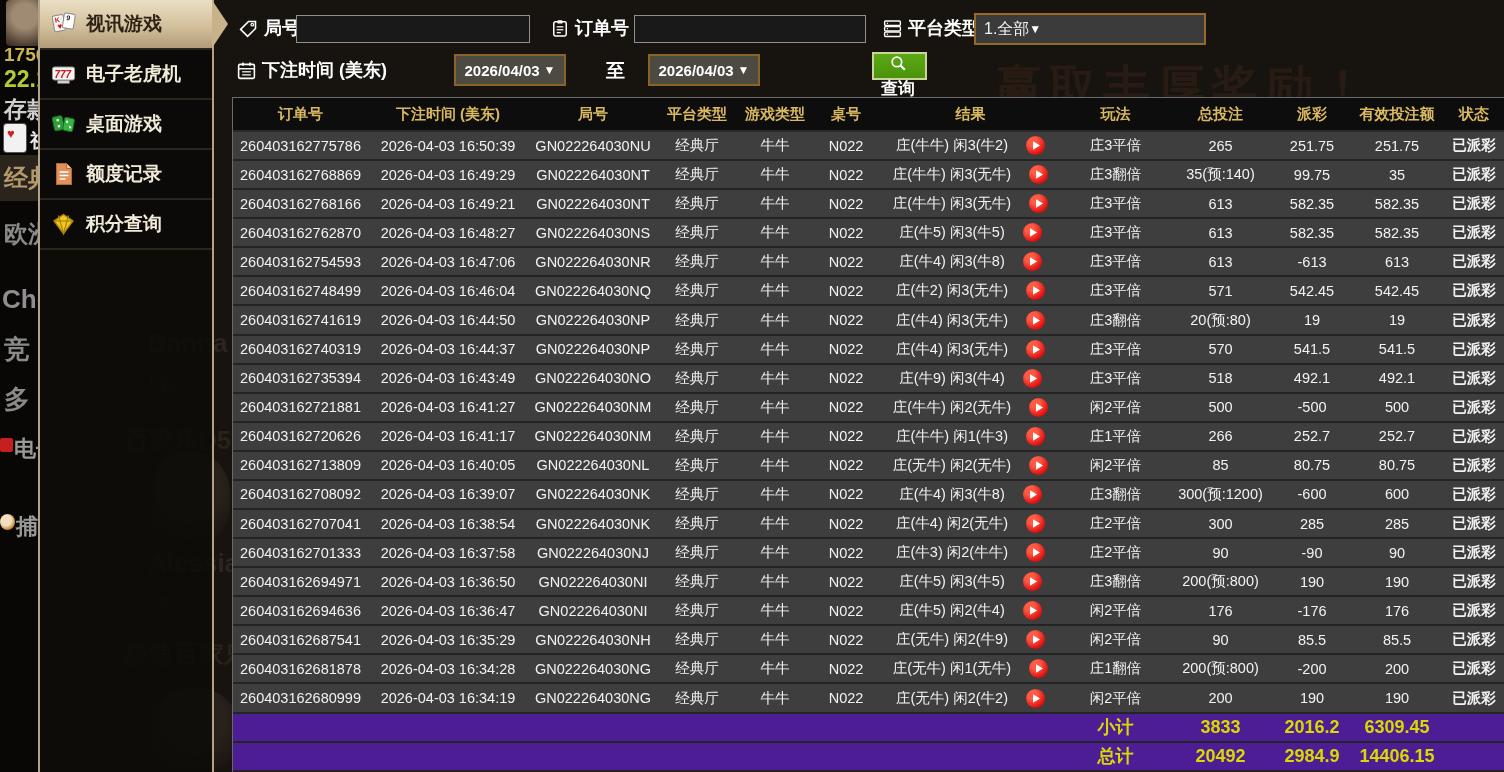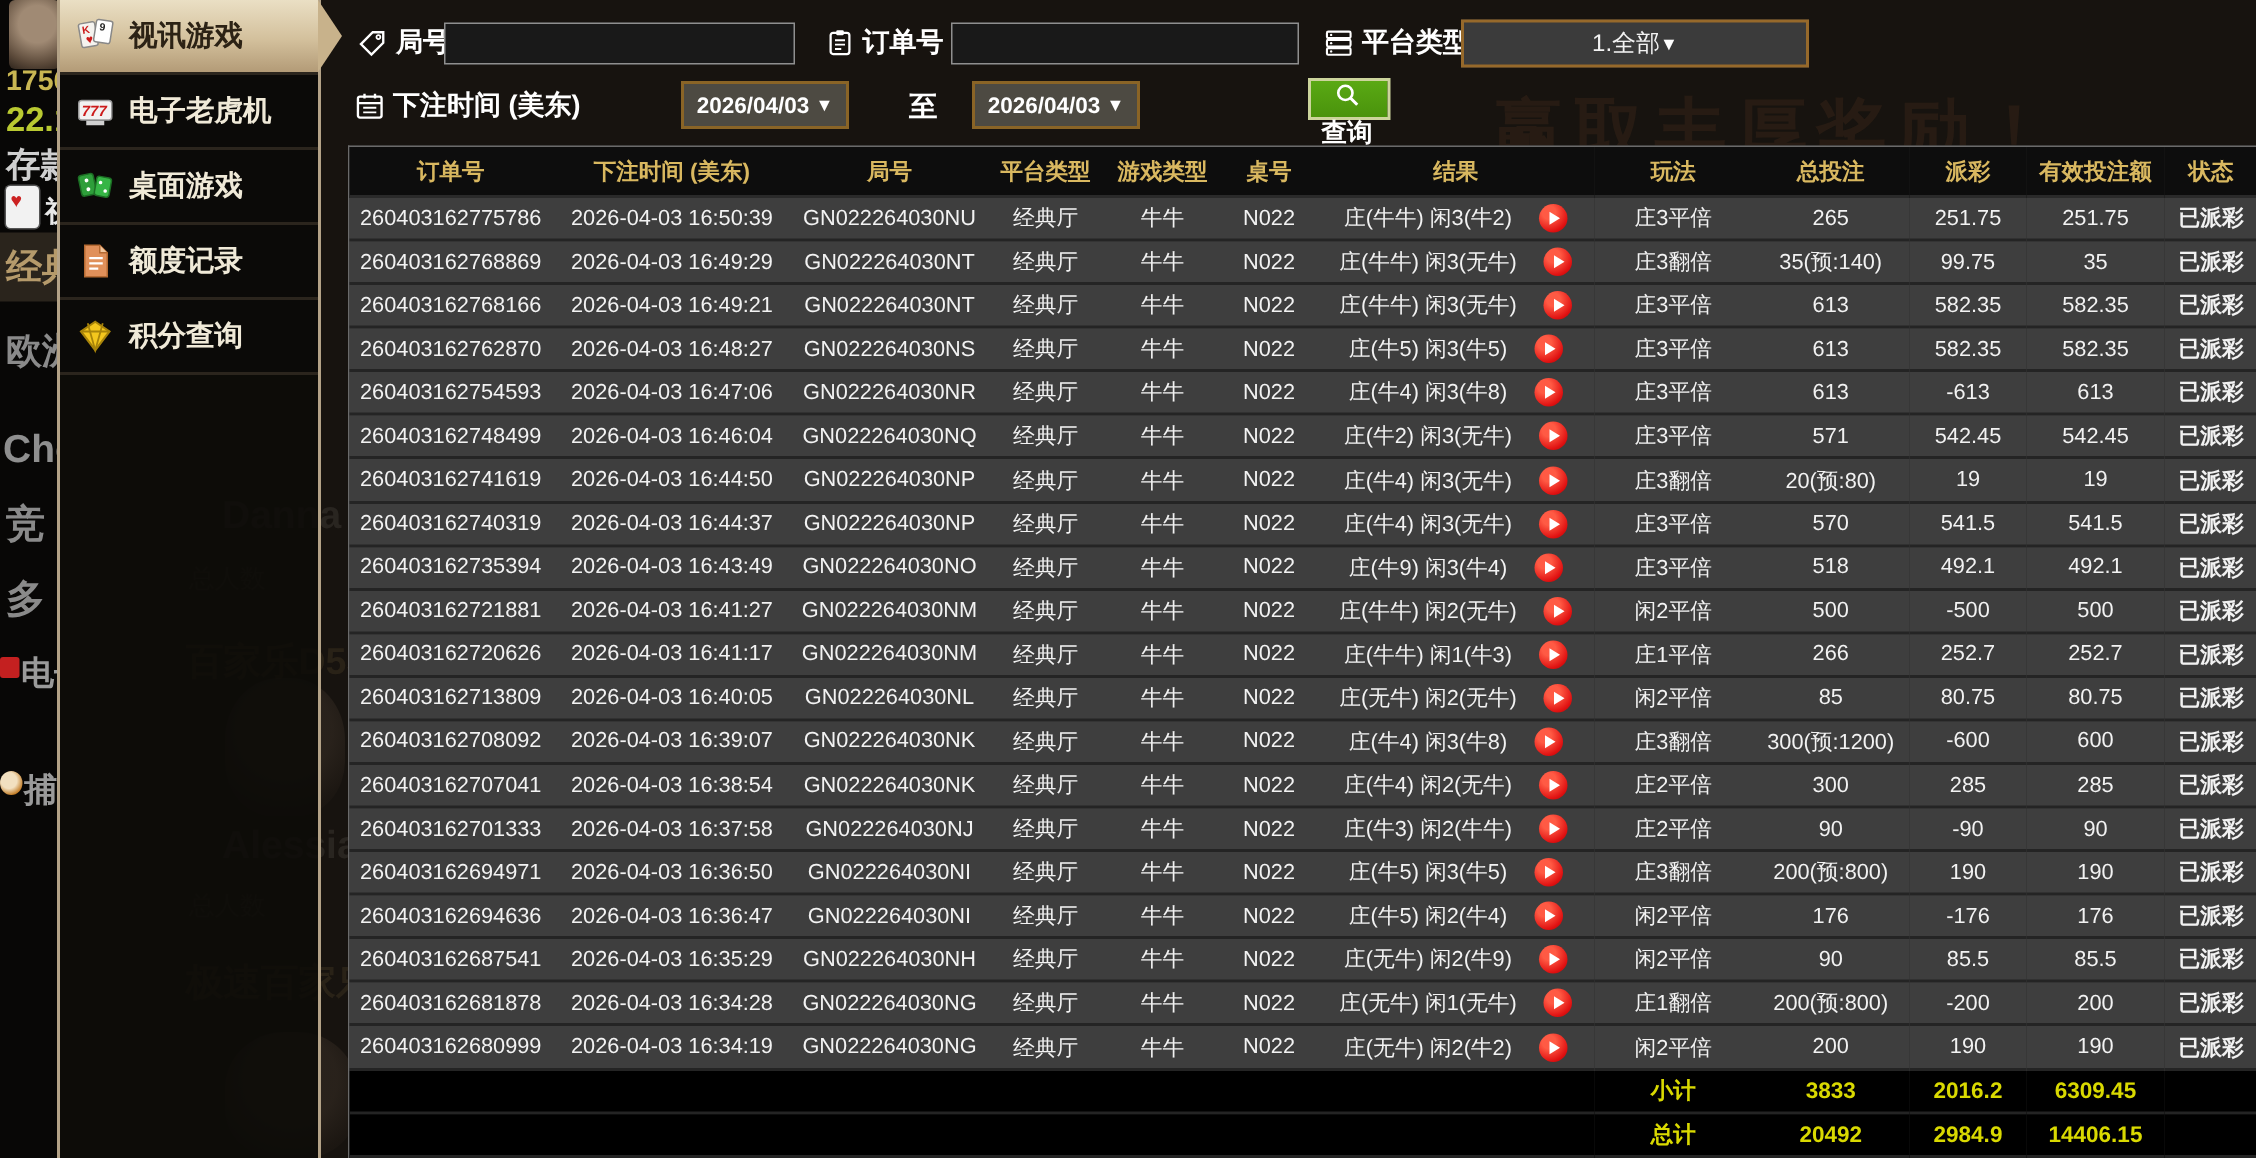--- a/index.html
+++ b/index.html
@@ -59,21 +59,21 @@
   .f-round{left:6px;top:16px;}
   .f-order{left:318px;top:16px;}
   .f-platform{left:650px;top:16px;}
   .f-time{left:4px;top:58px;}
   .f-to{left:374px;top:58px;font-size:19px;}
   .txt-input{position:absolute;top:15px;height:26px;background:#191919;border:1px solid #8f8f8f;
     color:#e8e8e8;font-size:15px;padding:0 6px;outline:none;}
   .in-round{left:64px;width:220px;}
   .in-order{left:402px;width:218px;}
   .dropdown{position:absolute;left:742px;top:13px;width:212px;height:28px;background:#3b3b3b;
-    border:2px solid #96692b;display:flex;align-items:center;justify-content:center;
+    border:2px solid #96692b;display:flex;align-items:center;justify-content:flex-start;
     padding:0 8px;color:#f2f2f2;font-size:16px;cursor:pointer;box-sizing:content-box;}
   .dd-caret{font-size:12px;color:#ffffff;}
   .date-btn{position:absolute;top:54px;width:108px;height:28px;background:#4d4a42;border:2px solid #8a6426;
     display:flex;align-items:center;justify-content:center;gap:4px;color:#ffffff;font-size:15px;font-weight:bold;cursor:pointer;}
   .d-from{left:222px;}
   .d-to{left:416px;}
   .search-btn{position:absolute;left:640px;top:52px;height:28px;padding:0 10px 0 7px;
     background:linear-gradient(180deg,#5aa914 0%,#4a930c 100%);
     border:2px solid #ccd49c;display:flex;align-items:center;gap:4px;
     color:#ffffff;font-size:17px;font-weight:bold;cursor:pointer;font-family:inherit;flex-direction:column;}
@@ -86,21 +86,21 @@
   table.grid td{background:#3e3e3e;color:#f2f2f2;font-size:14.5px;text-align:center;height:27px;
     border-bottom:2px solid #242424;white-space:nowrap;overflow:hidden;padding:0 2px;}
   .result-wrap{display:flex;align-items:center;justify-content:center;gap:18px;}
   .play-btn{width:19px;height:19px;border-radius:50%;padding:0;border:none;cursor:pointer;flex:0 0 19px;
     background:radial-gradient(circle at 35% 30%, #ff5a44 0 25%, #e01212 70%, #a80000 100%);
     display:flex;align-items:center;justify-content:center;}
   .play-btn svg{display:block;}
   td.pay-pos{color:var(--pos);}
   td.pay-neg{color:var(--neg);}
   td.status{color:var(--green);font-weight:bold;}
-  tr.total-row td{background:#000000;color:var(--yellow);font-weight:bold;font-size:15px;}
+  tr.total-row td{background:#4c1d95;color:var(--yellow);font-weight:bold;font-size:18px;}
   
   .fi{display:inline-flex;align-items:center;}
 </style>
 </head>
 <body>
 
 <div class="ghost gh-banner">赢取丰厚奖励！</div>
 
 <div class="ghost gh-name" style="left:148px;top:328px;">Danna</div>
 <div class="ghost gh-count" style="left:126px;top:374px;">总人数</div>

